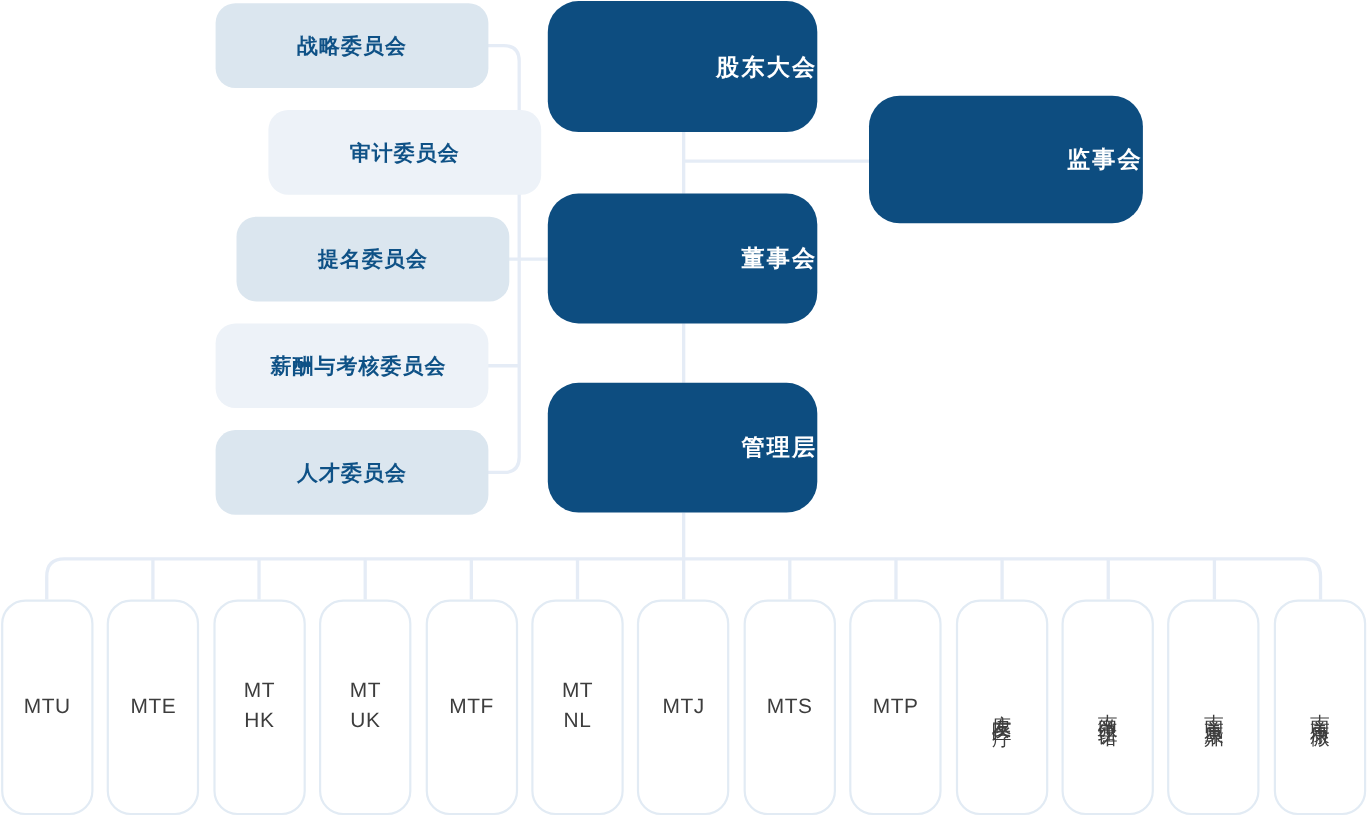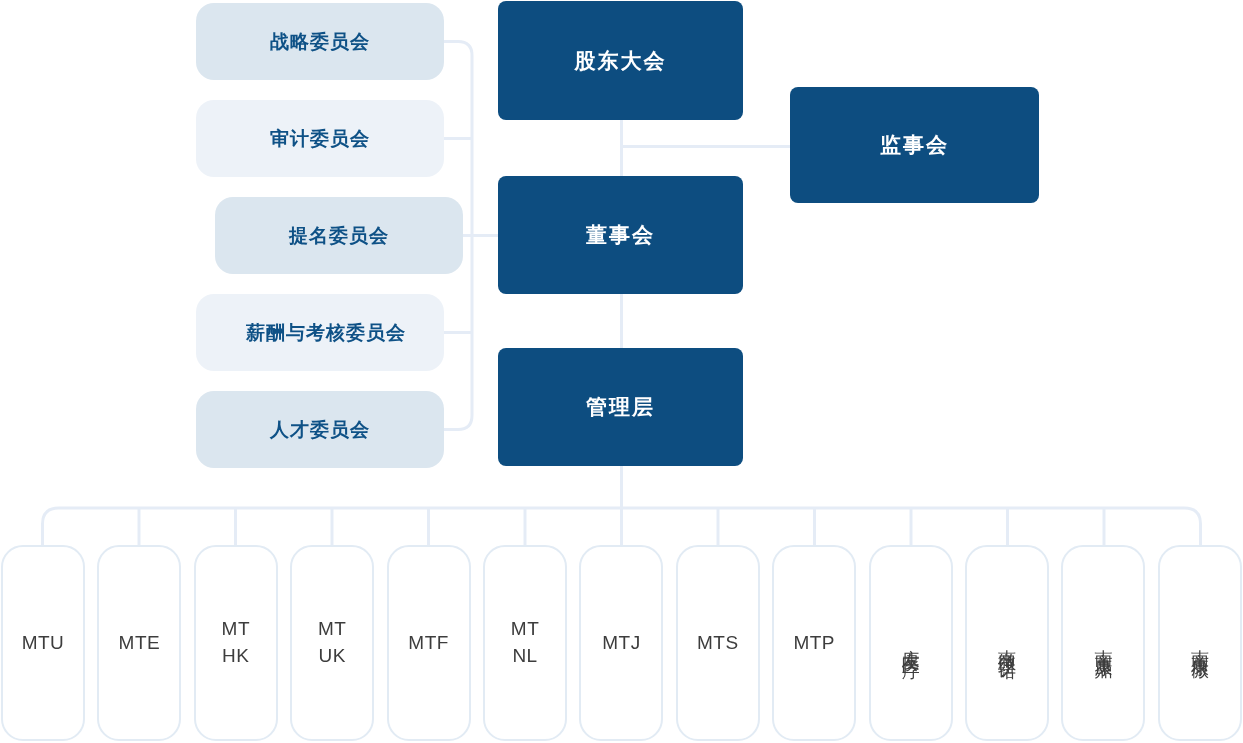--- a/index.html
+++ b/index.html
@@ -45,29 +45,29 @@
   }
   .committee.alt-a{background:var(--committee-a);}
   .committee.alt-b{background:var(--committee-b);}
   .committee .label{
     color:var(--committee-text);
     font-size:19px;
     font-weight:bold;
     letter-spacing:1px;
     white-space:nowrap;
   }
-  .c0{top:3px;} .c1{top:100px;} .c2{top:197px;margin-left:19px;} .c3{top:294px;padding-left:12px;} .c4{top:391px;}
+  .c0{top:3px;} .c1{top:100px;margin-left:48px;} .c2{top:197px;margin-left:19px;} .c3{top:294px;padding-left:12px;} .c4{top:391px;}
   
   .node{
     position:absolute;
     background:var(--primary);
-    border-radius:8px;
+    border-radius:28px;
     display:flex;
     align-items:center;
-    justify-content:center;
+    justify-content:flex-end;
   }
   .node .label{
     color:var(--node-text);
     font-size:21px;
     font-weight:bold;
     letter-spacing:2px;
     white-space:nowrap;
   }
   .node-shareholders{left:498px;top:1px;width:245px;height:119px;}
   .node-board{left:498px;top:176px;width:245px;height:118px;}

